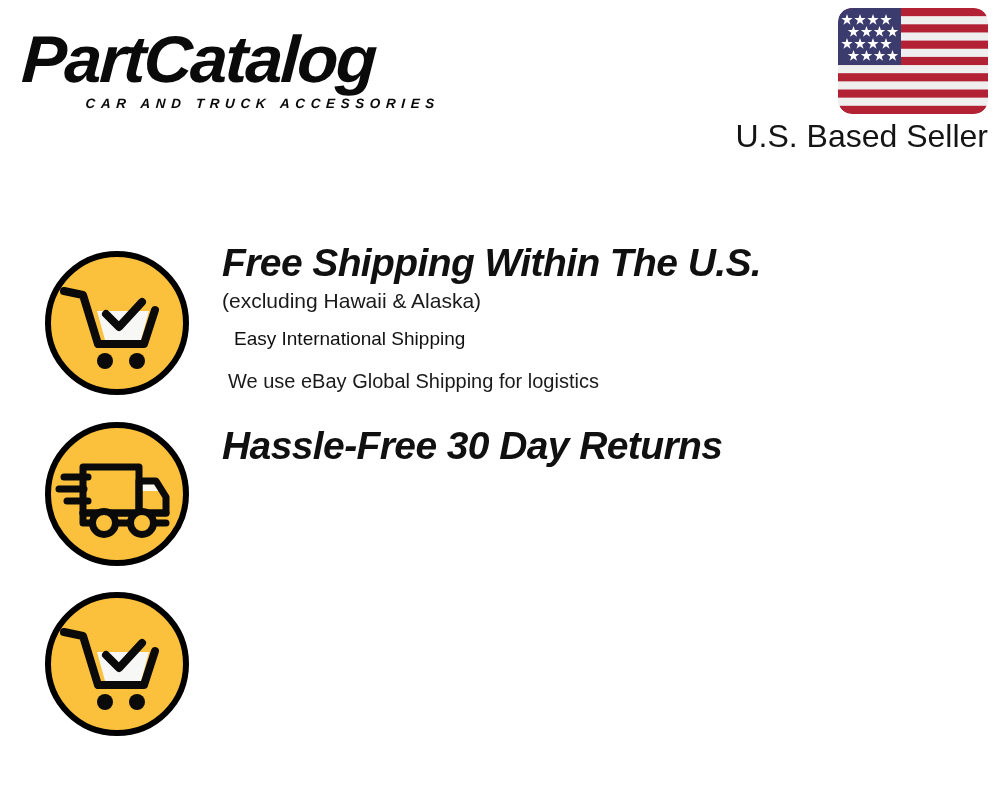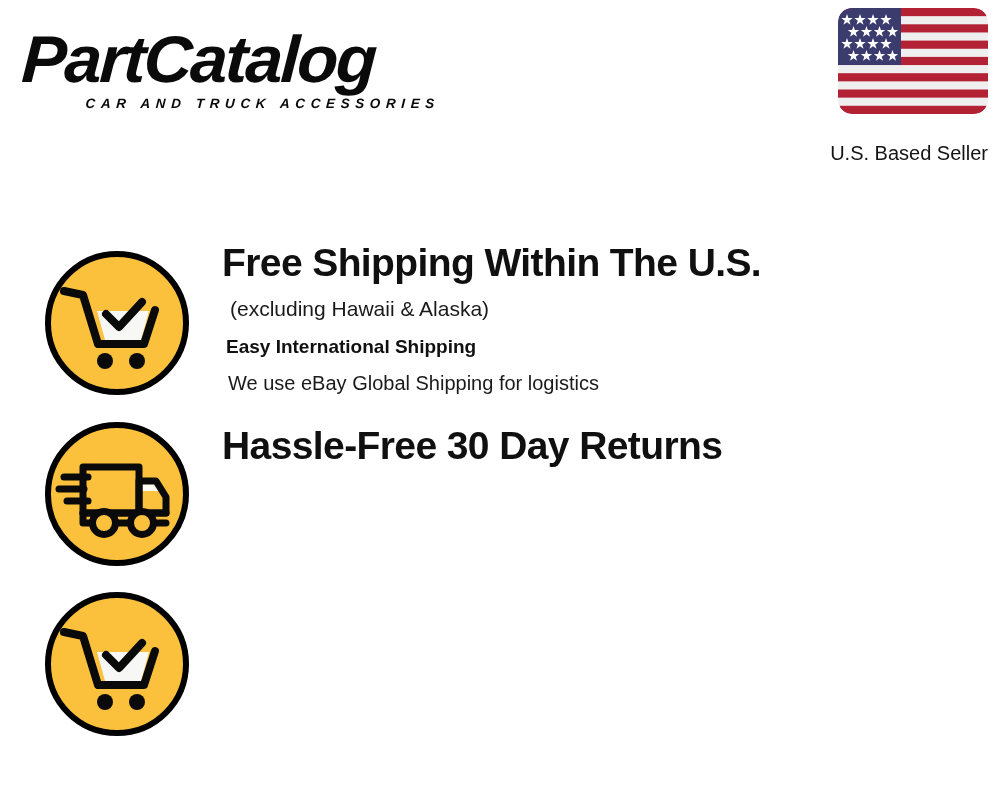--- a/index.html
+++ b/index.html
@@ -73,27 +73,26 @@
     border-radius: 14px;
     overflow: hidden;
     background: #ffffff;
   }
   #flag-badge svg { display: block; width: 150px; height: 106px; }
 
   #seller-label {
     position: absolute;
     right: 12px;
     top: 118px;
-    font-size: 20px;
+    font-size: 32px;
     font-weight: 400;
     color: #141414;
     letter-spacing: 0px;
     white-space: nowrap;
     text-align: right;
-    margin-top: 24px;
   }
 
   
   #features {
     position: absolute;
     left: 0;
     top: 240px;
     width: 1000px;
   }
   .feature-row {
@@ -123,35 +122,36 @@
   }
 
   .feature-title {
     font-size: 39px;
     font-weight: 700;
     line-height: 46px;
     letter-spacing: -0.6px;
     color: #101010;
     white-space: nowrap;
     margin: 0;
+    font-style: italic;
   }
   .feature-sub {
     font-size: 21px;
     font-weight: 400;
     line-height: 30px;
     color: #1a1a1a;
-    margin: 8px;
+    margin: 0;
     white-space: nowrap;
   }
   .feature-sub-strong {
     font-size: 19px;
-    font-weight: 700;
+    font-weight: 400;
     line-height: 30px;
     color: #101010;
-    margin: 4px;
+    margin: 12px;
     margin-top: 8px;
     white-space: nowrap;
   }
   .feature-sub-note {
     font-size: 20px;
     font-weight: 400;
     line-height: 30px;
     color: #1a1a1a;
     margin: 6px;
     white-space: nowrap;

